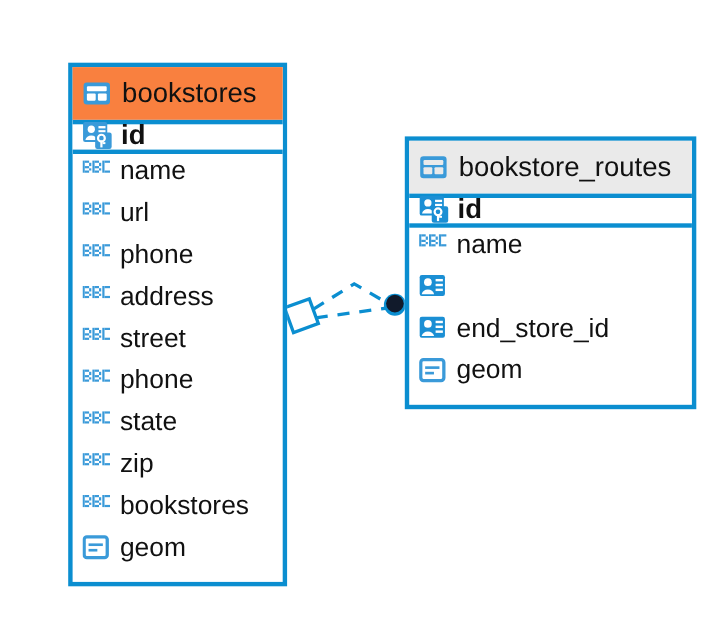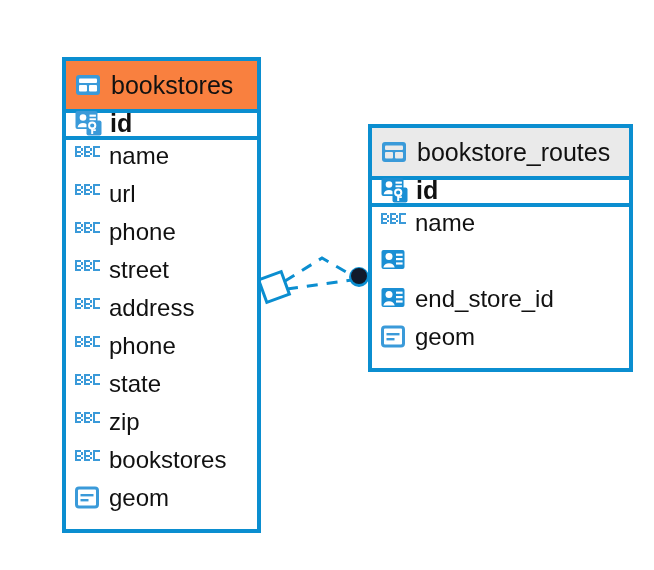--- a/index.html
+++ b/index.html
@@ -238,46 +238,46 @@
               <rect x="15" y="4" width="2" height="3"></rect>
                 <rect x="11" y="7" width="4" height="2"></rect>
               <rect x="15" y="9" width="2" height="2"></rect>
                 <rect x="11" y="11" width="4" height="2"></rect>
               <rect x="18" y="2" width="2" height="11"></rect>
                 <rect x="20" y="2" width="5" height="2"></rect>
               <rect x="20" y="11" width="5" height="2"></rect>
             </g>
           </svg>
         </span>
+        <span class="field-label">address</span>
+      </div>
+
+      <div class="field-row">
+        <span class="icon">
+          <svg width="25" height="15" viewBox="0 0 25 15">
+            <g fill="#3a9ad9">
+              <rect x="0" y="2" width="2" height="11"></rect>
+                <rect x="2" y="2" width="4" height="2"></rect>
+              <rect x="6" y="4" width="2" height="3"></rect>
+                <rect x="2" y="7" width="4" height="2"></rect>
+              <rect x="6" y="9" width="2" height="2"></rect>
+                <rect x="2" y="11" width="4" height="2"></rect>
+              <rect x="9" y="2" width="2" height="11"></rect>
+                <rect x="11" y="2" width="4" height="2"></rect>
+              <rect x="15" y="4" width="2" height="3"></rect>
+                <rect x="11" y="7" width="4" height="2"></rect>
+              <rect x="15" y="9" width="2" height="2"></rect>
+                <rect x="11" y="11" width="4" height="2"></rect>
+              <rect x="18" y="2" width="2" height="11"></rect>
+                <rect x="20" y="2" width="5" height="2"></rect>
+              <rect x="20" y="11" width="5" height="2"></rect>
+            </g>
+          </svg>
+        </span>
         <span class="field-label">street</span>
-      </div>
-
-      <div class="field-row">
-        <span class="icon">
-          <svg width="25" height="15" viewBox="0 0 25 15">
-            <g fill="#3a9ad9">
-              <rect x="0" y="2" width="2" height="11"></rect>
-                <rect x="2" y="2" width="4" height="2"></rect>
-              <rect x="6" y="4" width="2" height="3"></rect>
-                <rect x="2" y="7" width="4" height="2"></rect>
-              <rect x="6" y="9" width="2" height="2"></rect>
-                <rect x="2" y="11" width="4" height="2"></rect>
-              <rect x="9" y="2" width="2" height="11"></rect>
-                <rect x="11" y="2" width="4" height="2"></rect>
-              <rect x="15" y="4" width="2" height="3"></rect>
-                <rect x="11" y="7" width="4" height="2"></rect>
-              <rect x="15" y="9" width="2" height="2"></rect>
-                <rect x="11" y="11" width="4" height="2"></rect>
-              <rect x="18" y="2" width="2" height="11"></rect>
-                <rect x="20" y="2" width="5" height="2"></rect>
-              <rect x="20" y="11" width="5" height="2"></rect>
-            </g>
-          </svg>
-        </span>
-        <span class="field-label">address</span>
       </div>
 
       <div class="field-row">
         <span class="icon">
           <svg width="25" height="15" viewBox="0 0 25 15">
             <g fill="#3a9ad9">
               <rect x="0" y="2" width="2" height="11"></rect>
                 <rect x="2" y="2" width="4" height="2"></rect>
               <rect x="6" y="4" width="2" height="3"></rect>
                 <rect x="2" y="7" width="4" height="2"></rect>

